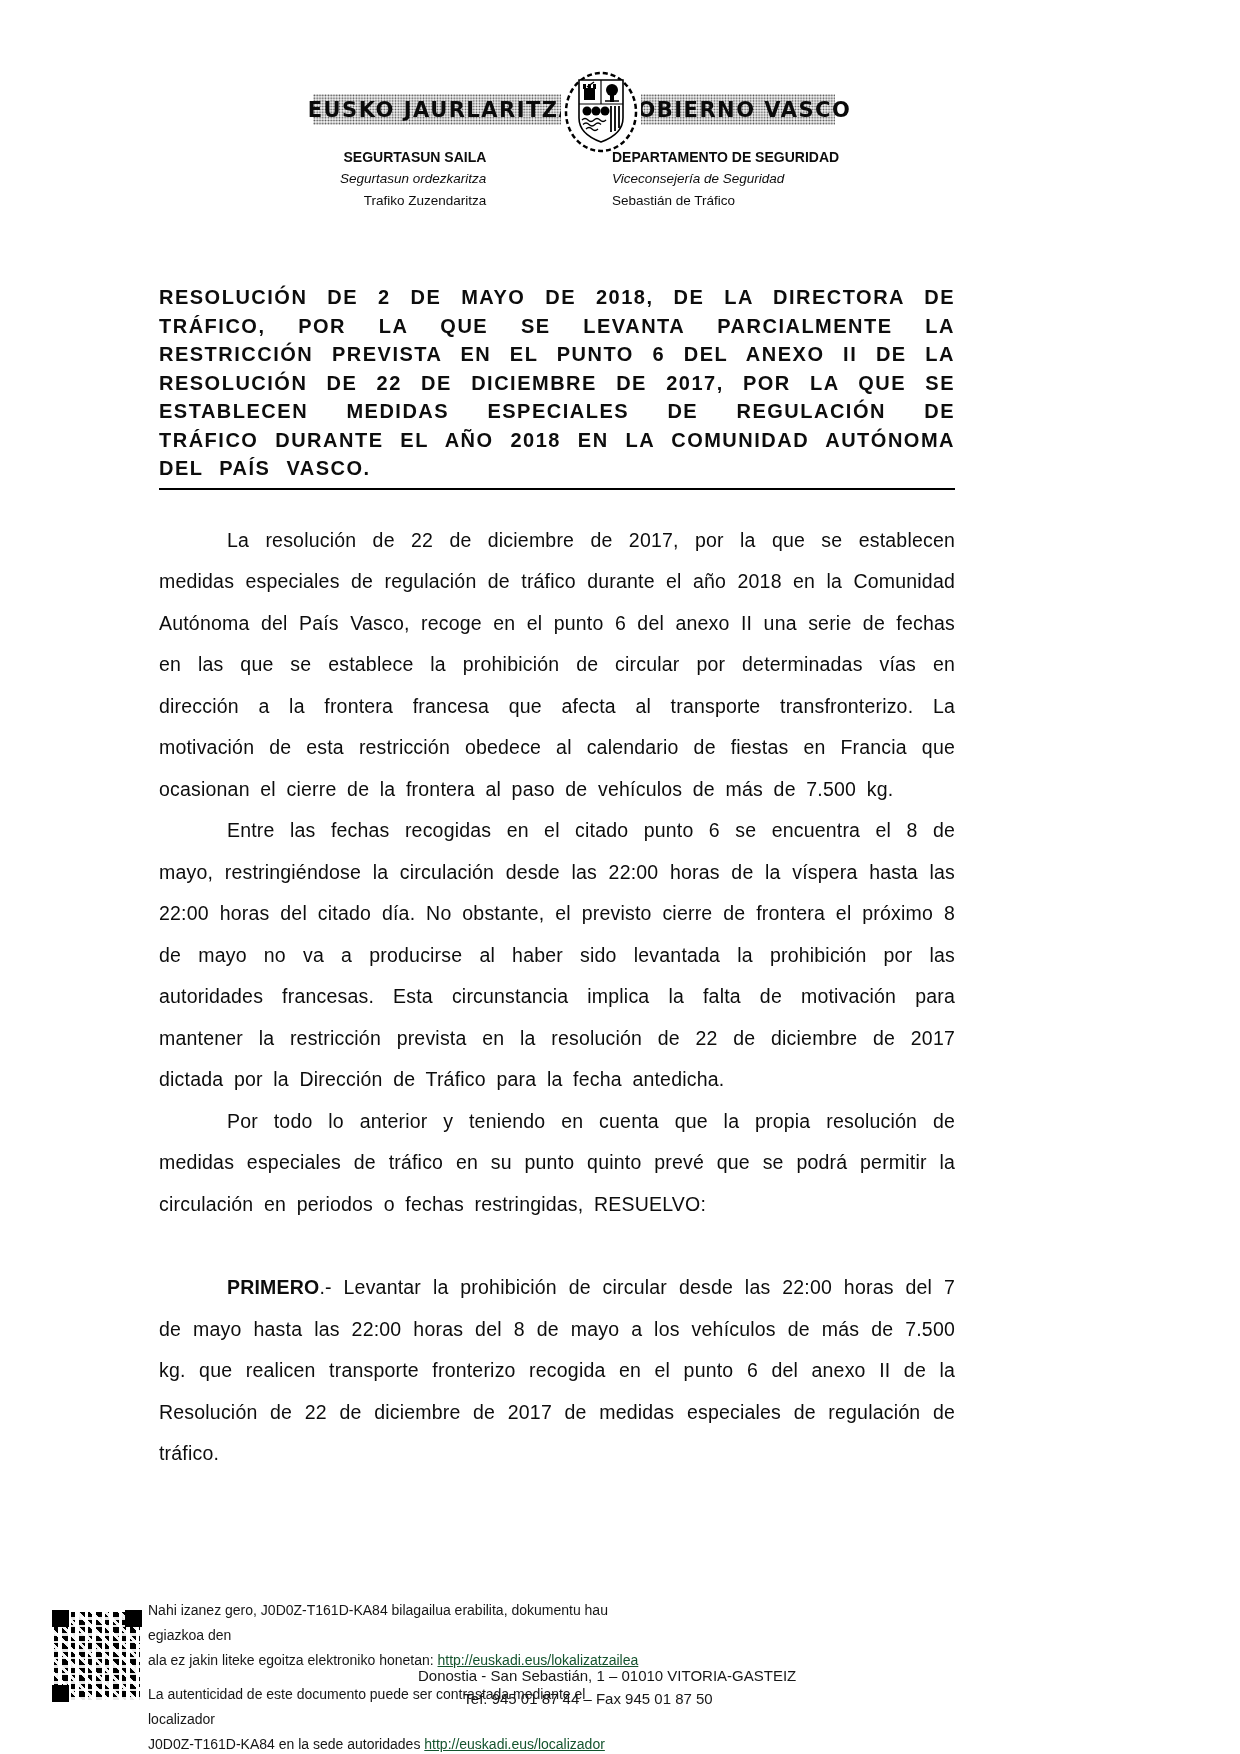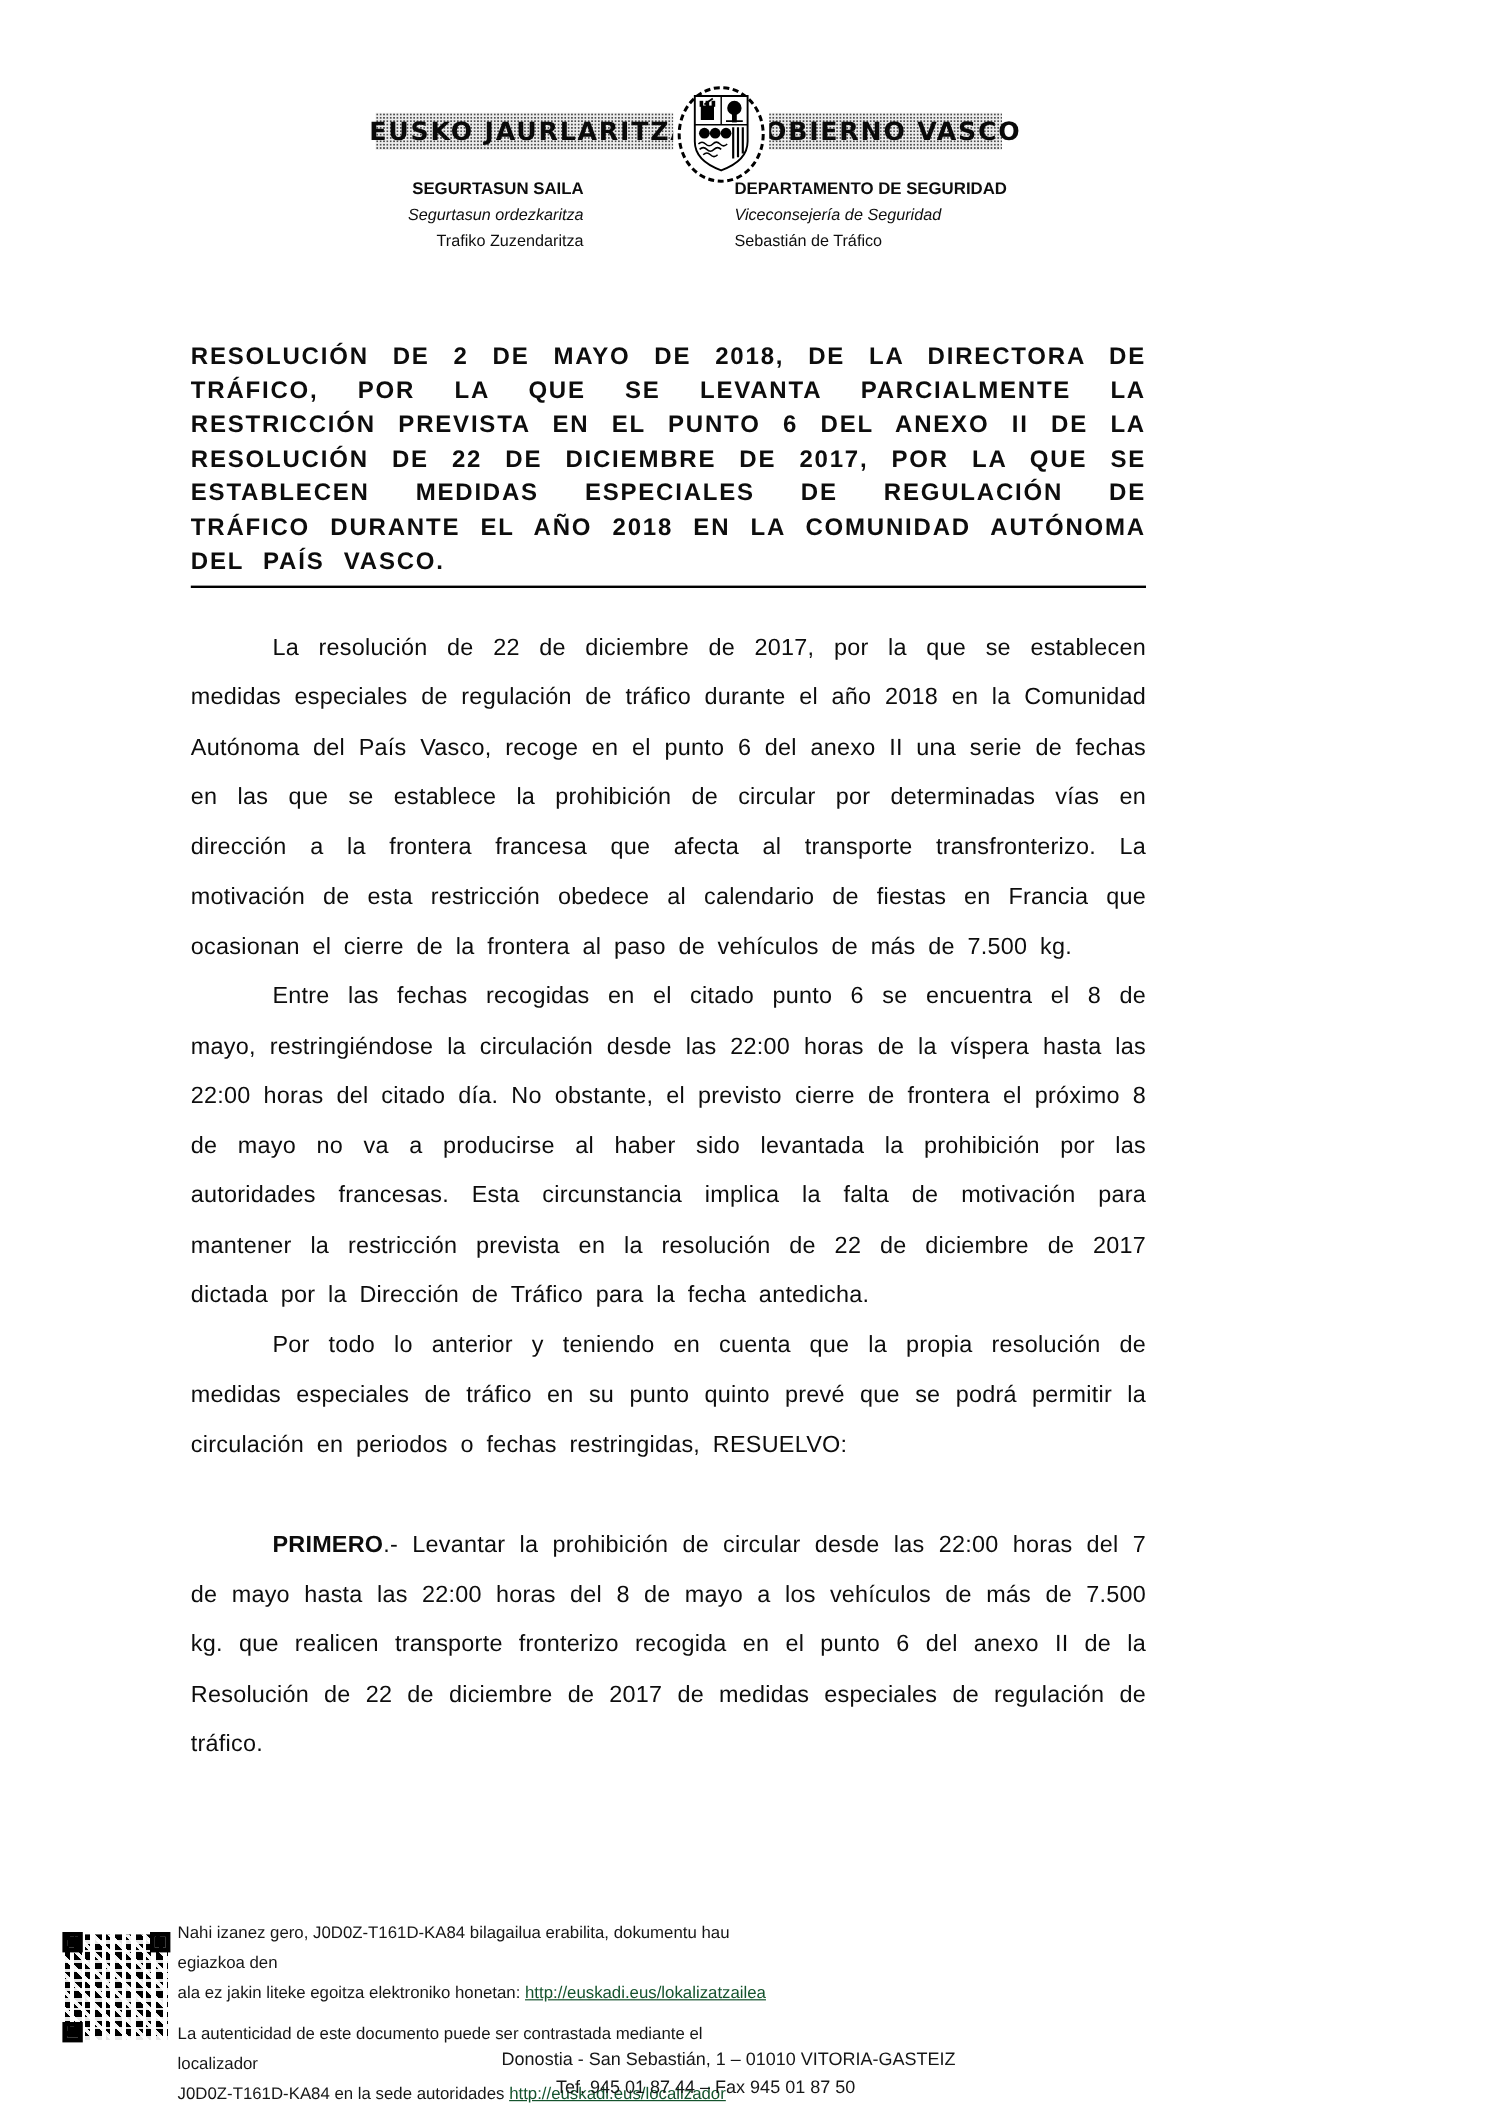--- a/index.html
+++ b/index.html
@@ -72,21 +72,21 @@
   .finder.tl { left:0; top:0; }
   .finder.tr { right:0; top:0; }
   .finder.bl { left:0; bottom:0; }
 
   .footer-notes { position:absolute; left:148px; top:1598px; width:500px; font-size:14px; color:#161616; }
   .footer-notes .row { line-height:25px; }
   .footer-notes .gap { margin-top:9px; }
   .footer-notes a { color:#14532d; text-decoration:underline; }
 
   .footer-address {
-    position:absolute; left:418px; top:1706px; width:340px;
+    position:absolute; left:418px; top:1665px; width:340px;
     text-align:center; font-size:15px; line-height:22.5px; color:#161616;
     white-space:nowrap;
   }
 </style>
 </head>
 <body>
 
 <div class="page">
 
   <div class="band">

